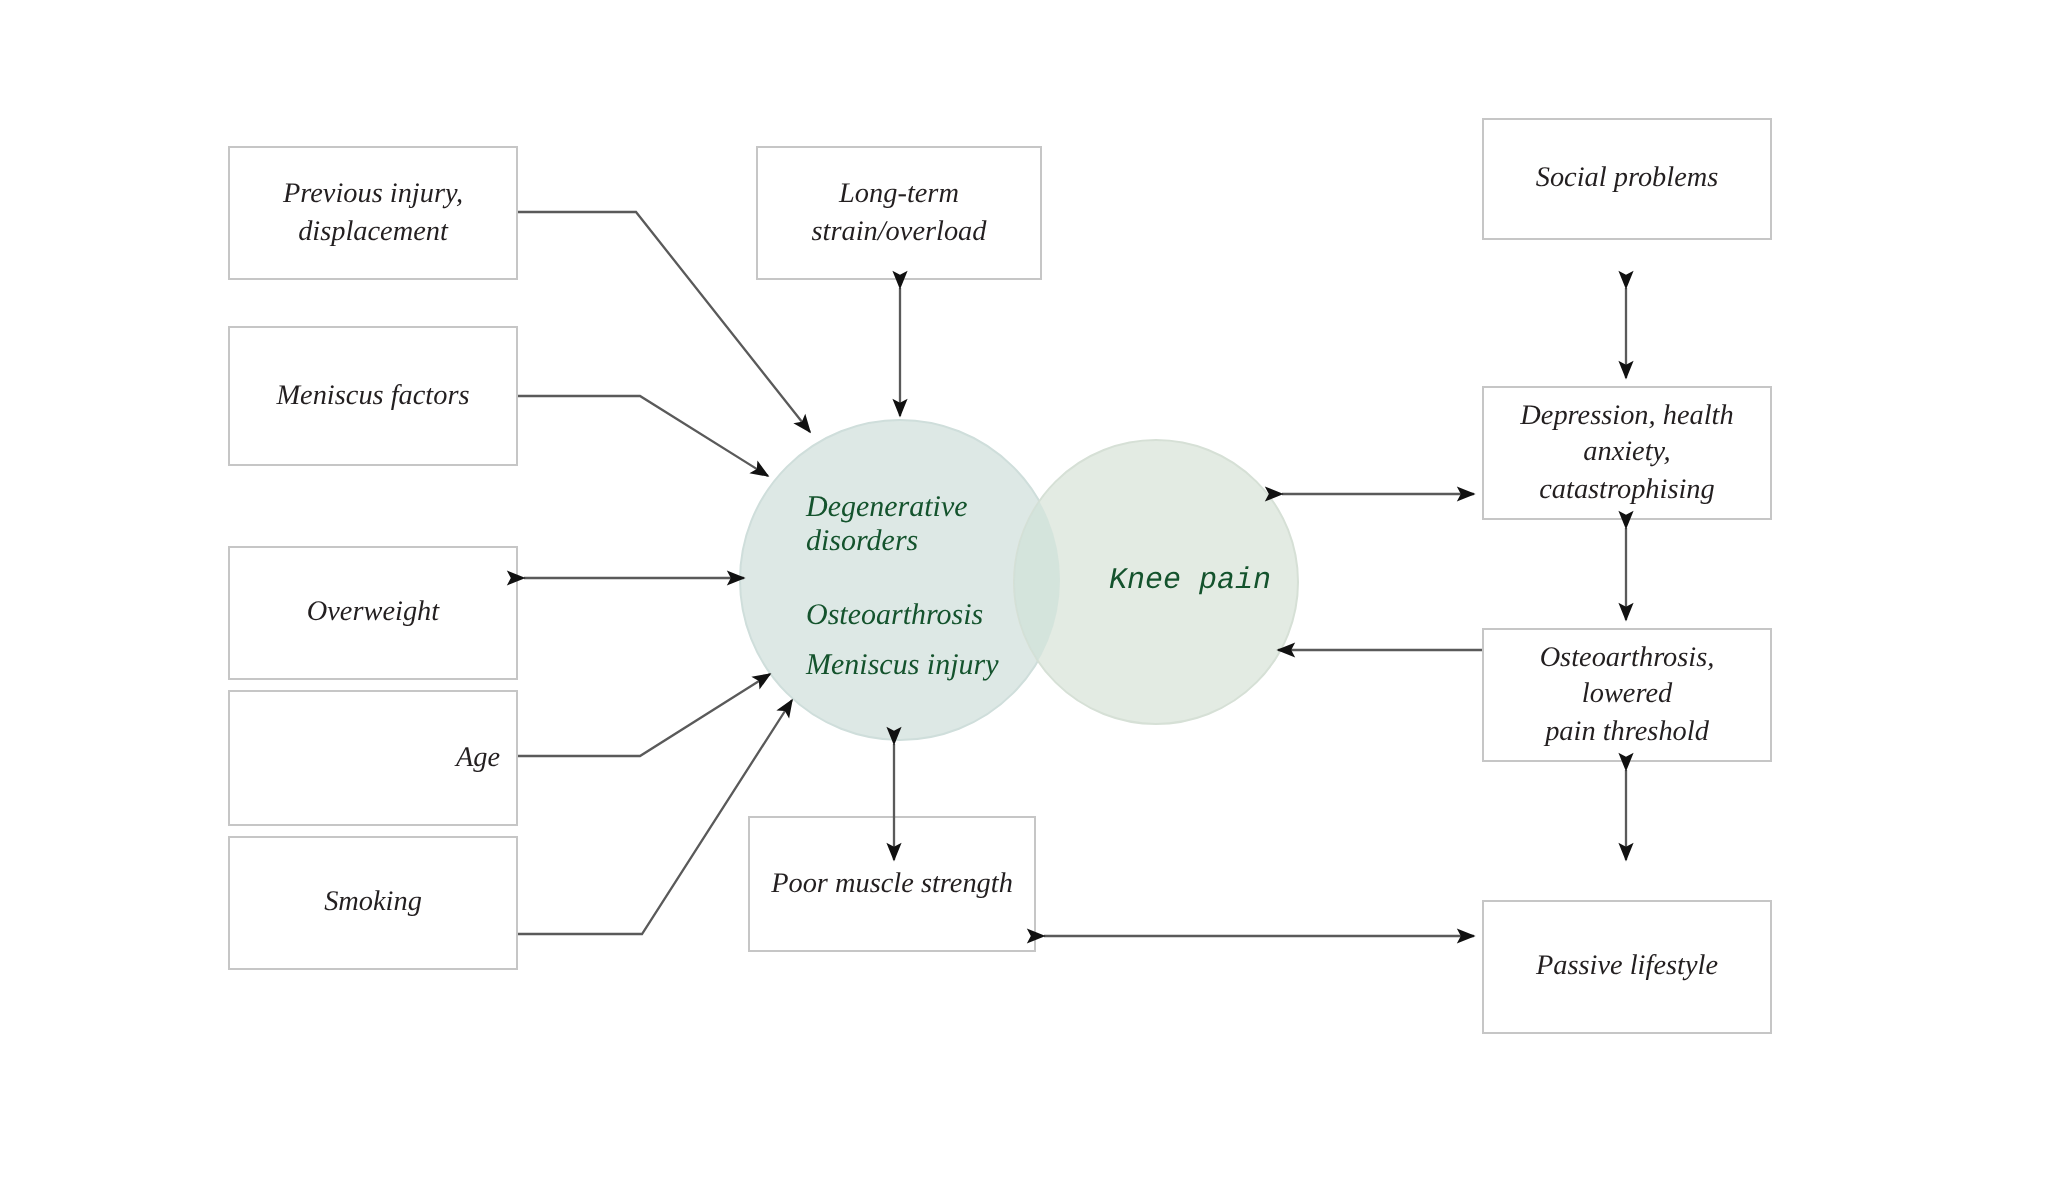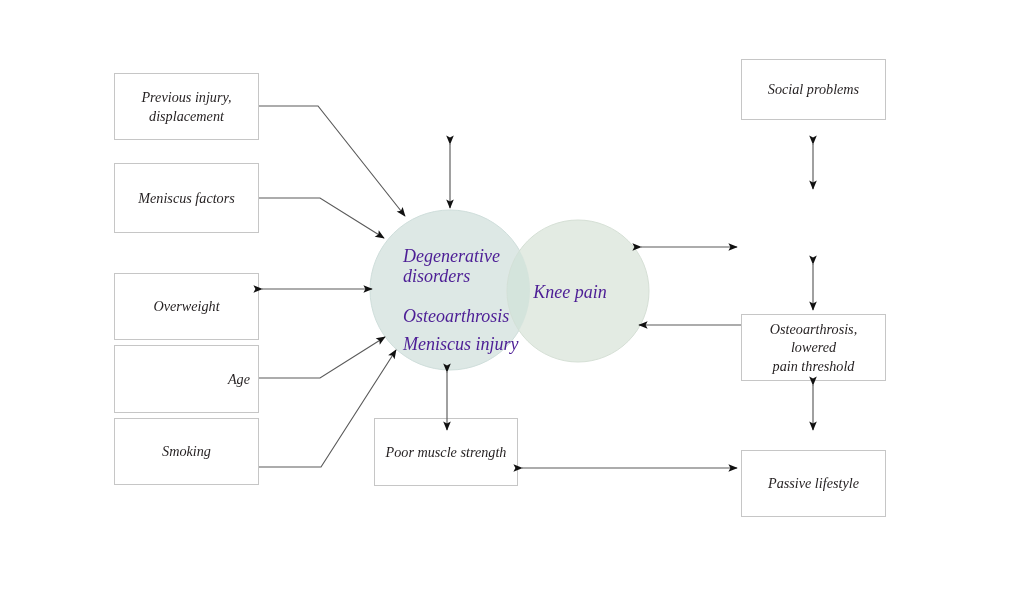--- a/index.html
+++ b/index.html
@@ -43,23 +43,23 @@
     font-size: 14.2px;
     line-height: 1.28;
     color: #231f20;
     padding: 0 8px;
     white-space: pre-line;
   }
   .circle-text {
     position: absolute;
     z-index: 4;
     font-style: italic;
-    font-size: 18px;
+    font-size: 15px;
     line-height: 1.0;
-    color: #4c1d95;
+    color: #14532d;
     pointer-events: none;
   }
   .circle-text div { margin-bottom: 10px; }
   .circle-text div:last-child { margin-bottom: 0; }
   .circle-text.center-one {
     text-align: center;
   }
 </style>
 </head>
 <body>
@@ -116,21 +116,21 @@
     <circle cx="578" cy="291" r="71" fill="#cfe0da" opacity="0.72" clip-path="url(#clipA)"></circle>
   </svg>
 
   <div class="circle-text" style="left:403px; top:247px; width:130px;">
     <div>Degenerative</div>
     <div style="margin-top:-8px; margin-bottom:22px;">disorders</div>
     <div>Osteoarthrosis</div>
     <div>Meniscus injury</div>
   </div>
 
-  <div class="circle-text center-one" style="left:520px; top:283px; width:100px;">Knee pain</div>
+  <div class="circle-text center-one" style="left:545px; top:283px; width:100px;font-family:Liberation Mono, monospace;">Knee pain</div>
 
   <div class="node-box" style="left:114px; top:73px; width:145px; height:67px;">
     <span class="node-label">Previous injury,
 displacement</span>
   </div>
 
   <div class="node-box" style="left:114px; top:163px; width:145px; height:70px;">
     <span class="node-label">Meniscus factors</span>
   </div>
 
@@ -139,29 +139,37 @@
   </div>
 
   <div class="node-box" style="left:114px; top:345px; width:145px; height:68px;justify-content:flex-end;">
     <span class="node-label">Age</span>
   </div>
 
   <div class="node-box" style="left:114px; top:418px; width:145px; height:67px;">
     <span class="node-label">Smoking</span>
   </div>
 
+  <div class="node-box" style="left:378px; top:73px; width:143px; height:67px;">
+    <span class="node-label">Long-term
+strain/overload</span>
+  </div>
 
-  <div class="node-box" style="left:374px; top:418px; width:144px; height:68px;">
+  <div class="node-box" style="left:374px; top:408px; width:144px; height:68px;">
     <span class="node-label">Poor muscle strength</span>
   </div>
 
   <div class="node-box" style="left:741px; top:59px; width:145px; height:61px;">
     <span class="node-label">Social problems</span>
   </div>
 
+  <div class="node-box" style="left:741px; top:193px; width:145px; height:67px;">
+    <span class="node-label">Depression, health
+anxiety, catastrophising</span>
+  </div>
 
   <div class="node-box" style="left:741px; top:314px; width:145px; height:67px;">
     <span class="node-label">Osteoarthrosis, lowered
 pain threshold</span>
   </div>
 
   <div class="node-box" style="left:741px; top:450px; width:145px; height:67px;">
     <span class="node-label">Passive lifestyle</span>
   </div>
 

